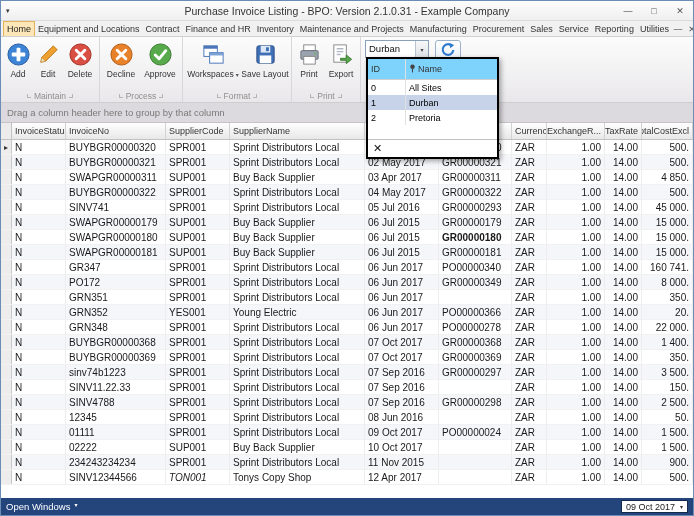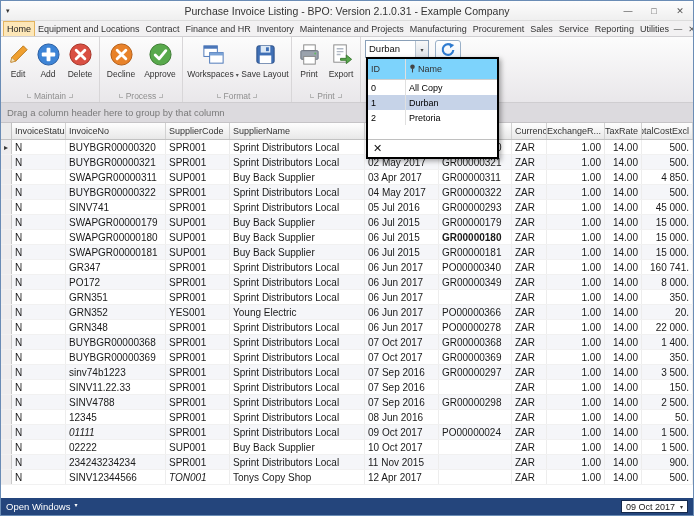--- a/index.html
+++ b/index.html
@@ -111,35 +111,35 @@
     </div>
   </div>
 
   <div class="ribbon-body">
 
     <div class="rib-group">
       <div class="rib-buttons">
         <div class="rbtn w30">
           <span class="ricon">
             <svg width="25" height="25" viewBox="0 0 26 26">
-                <path d="M18 4 L22 8 L10 20 L5 21 L6 16 Z" fill="#f0a030" stroke="#b97a1e"></path>
-                <path d="M6 16 L10 20 L5 21 Z" fill="#efe0b8" stroke="#b97a1e" stroke-width="0.5"></path>
-              </svg>
-          </span>
-          <span class="rlabel">Edit</span>
-        </div>
-        <div class="rbtn w30">
-          <span class="ricon">
-            <svg width="25" height="25" viewBox="0 0 26 26">
                 <circle cx="13" cy="13" r="11" fill="#3d84d6" stroke="#2a5da0"></circle>
                 <rect x="11" y="6" width="4" height="14" rx="1" fill="#fff"></rect>
                 <rect x="6" y="11" width="14" height="4" rx="1" fill="#fff"></rect>
               </svg>
           </span>
           <span class="rlabel">Add</span>
+        </div>
+        <div class="rbtn w30">
+          <span class="ricon">
+            <svg width="25" height="25" viewBox="0 0 26 26">
+                <path d="M18 4 L22 8 L10 20 L5 21 L6 16 Z" fill="#f0a030" stroke="#b97a1e"></path>
+                <path d="M6 16 L10 20 L5 21 Z" fill="#efe0b8" stroke="#b97a1e" stroke-width="0.5"></path>
+              </svg>
+          </span>
+          <span class="rlabel">Edit</span>
         </div>
         <div class="rbtn w34">
           <span class="ricon">
             <svg width="25" height="25" viewBox="0 0 26 26">
                 <circle cx="13" cy="13" r="11" fill="#d94f43" stroke="#a33227"></circle>
                 <path d="M8.5 8.5 L17.5 17.5 M17.5 8.5 L8.5 17.5" stroke="#fff" stroke-width="3" stroke-linecap="round"></path>
               </svg>
           </span>
           <span class="rlabel">Delete</span>
         </div>
@@ -525,21 +525,21 @@
           <div class="gc" style="width: 74px;">08 Jun 2016</div>
           <div class="gc" style="width: 73px;"></div>
           <div class="gc" style="width: 35px;">ZAR</div>
           <div class="gc r" style="width: 58px;">1.00</div>
           <div class="gc r" style="width: 37px;">14.00</div>
           <div class="gc r" style="width: 51px;">50.</div>
         </div>
         <div class="grow alt">
           <div class="ind"></div>
           <div class="gc" style="width: 54px;">N</div>
-          <div class="gc" style="width: 100px; font-style: italic;">01111</div>
+          <div class="gc" style="width: 100px;">01111</div>
           <div class="gc" style="width: 64px;">SPR001</div>
           <div class="gc" style="width: 135px;">Sprint Distributors Local</div>
           <div class="gc" style="width: 74px;">09 Oct 2017</div>
           <div class="gc" style="width: 73px;">PO00000024</div>
           <div class="gc" style="width: 35px;">ZAR</div>
           <div class="gc r" style="width: 58px;">1.00</div>
           <div class="gc r" style="width: 37px;">14.00</div>
           <div class="gc r" style="width: 51px;">1 500.</div>
         </div>
         <div class="grow">
@@ -593,21 +593,21 @@
               <circle cx="4" cy="3" r="2.6" fill="#444"></circle>
               <rect x="3.4" y="5" width="1.2" height="4.5" fill="#444"></rect>
             </svg>
         </span>
         <span>Name</span>
       </div>
     </div>
     <div>
         <div class="sp-row">
           <div class="sp-cell sp-id">0</div>
-          <div class="sp-cell">All Copy</div>
+          <div class="sp-cell">All Sites</div>
         </div>
         <div class="sp-row sel">
           <div class="sp-cell sp-id">1</div>
           <div class="sp-cell">Durban</div>
         </div>
         <div class="sp-row">
           <div class="sp-cell sp-id">2</div>
           <div class="sp-cell">Pretoria</div>
         </div>
       </div>

